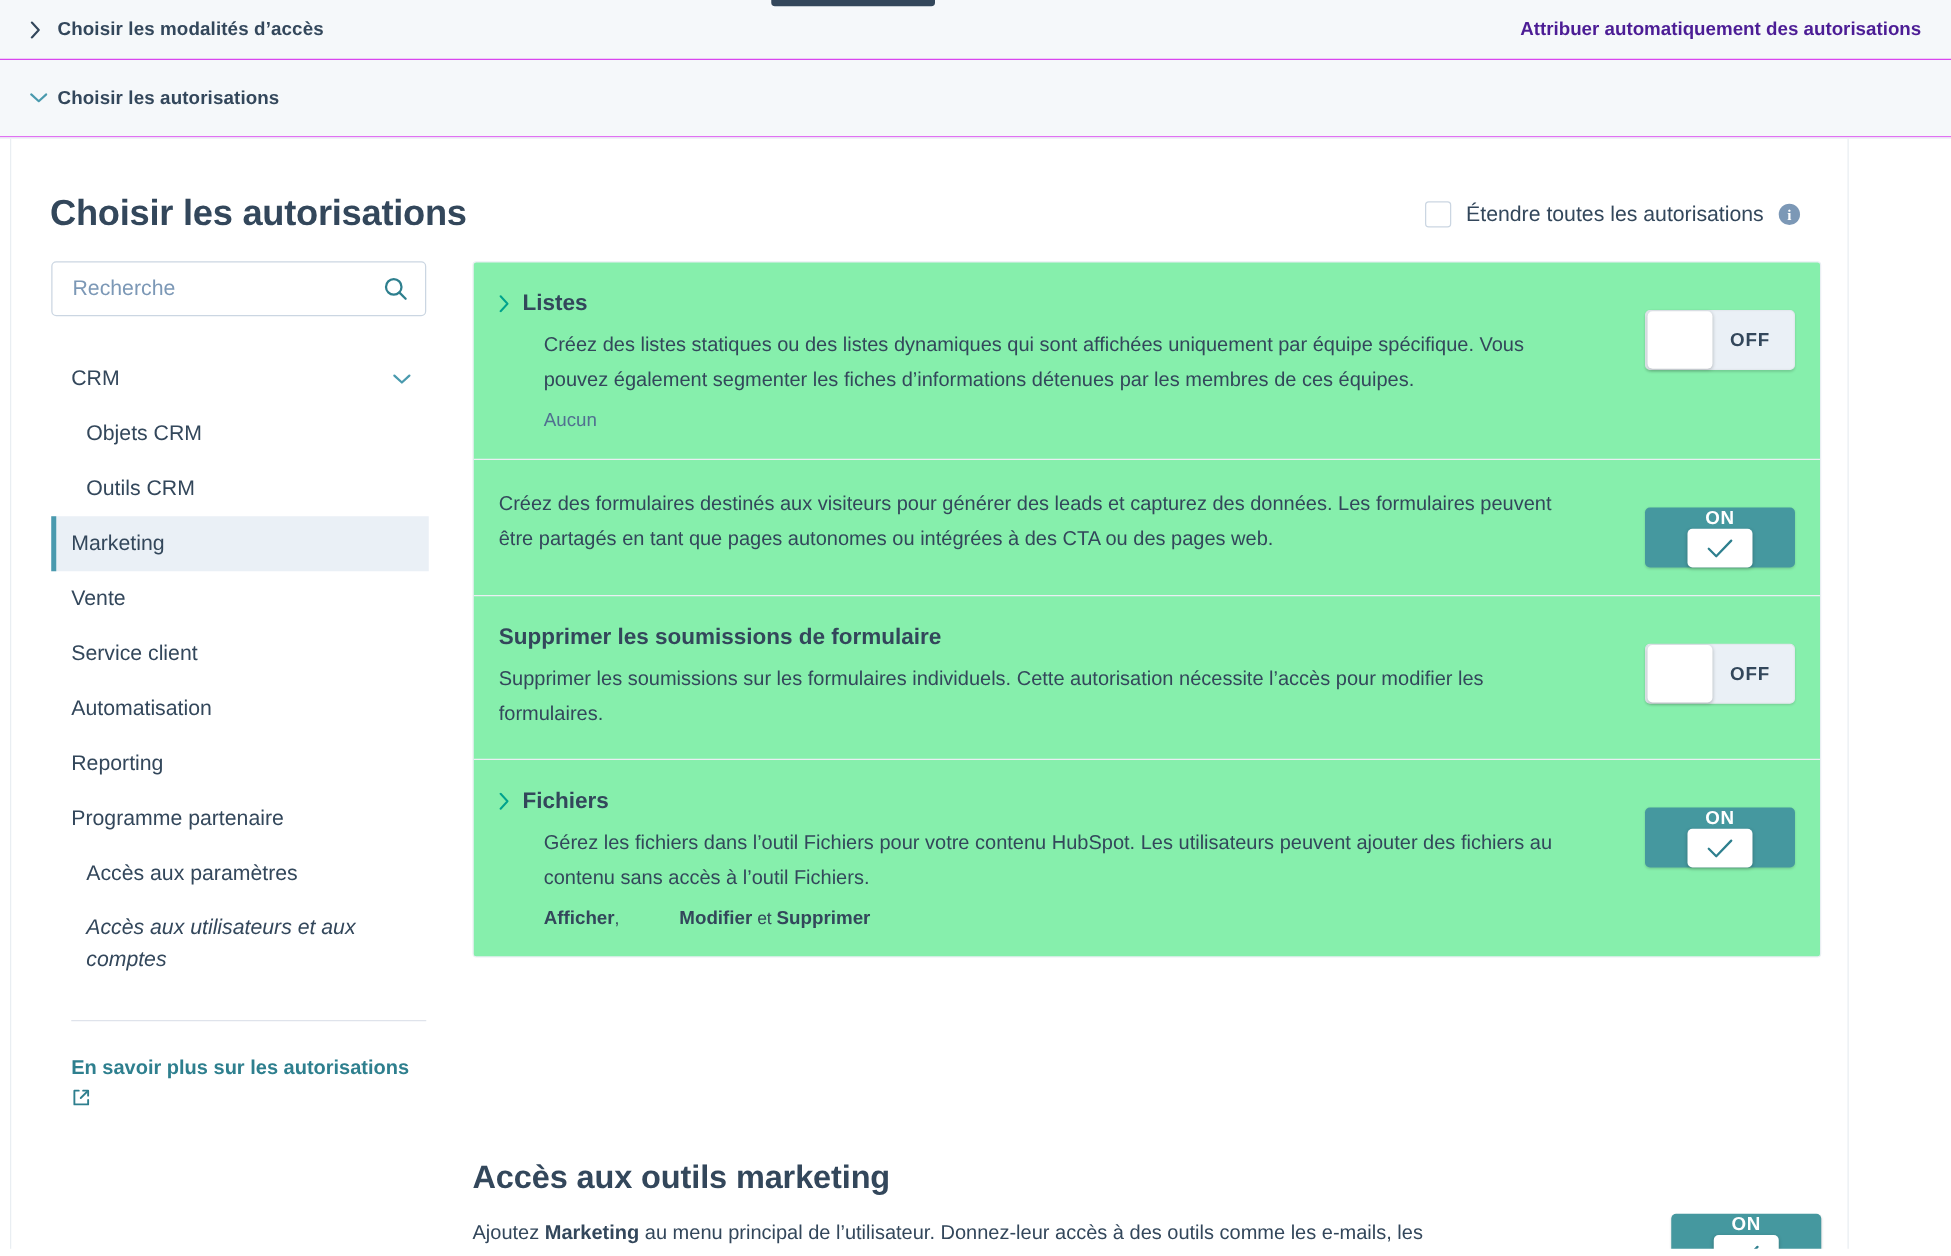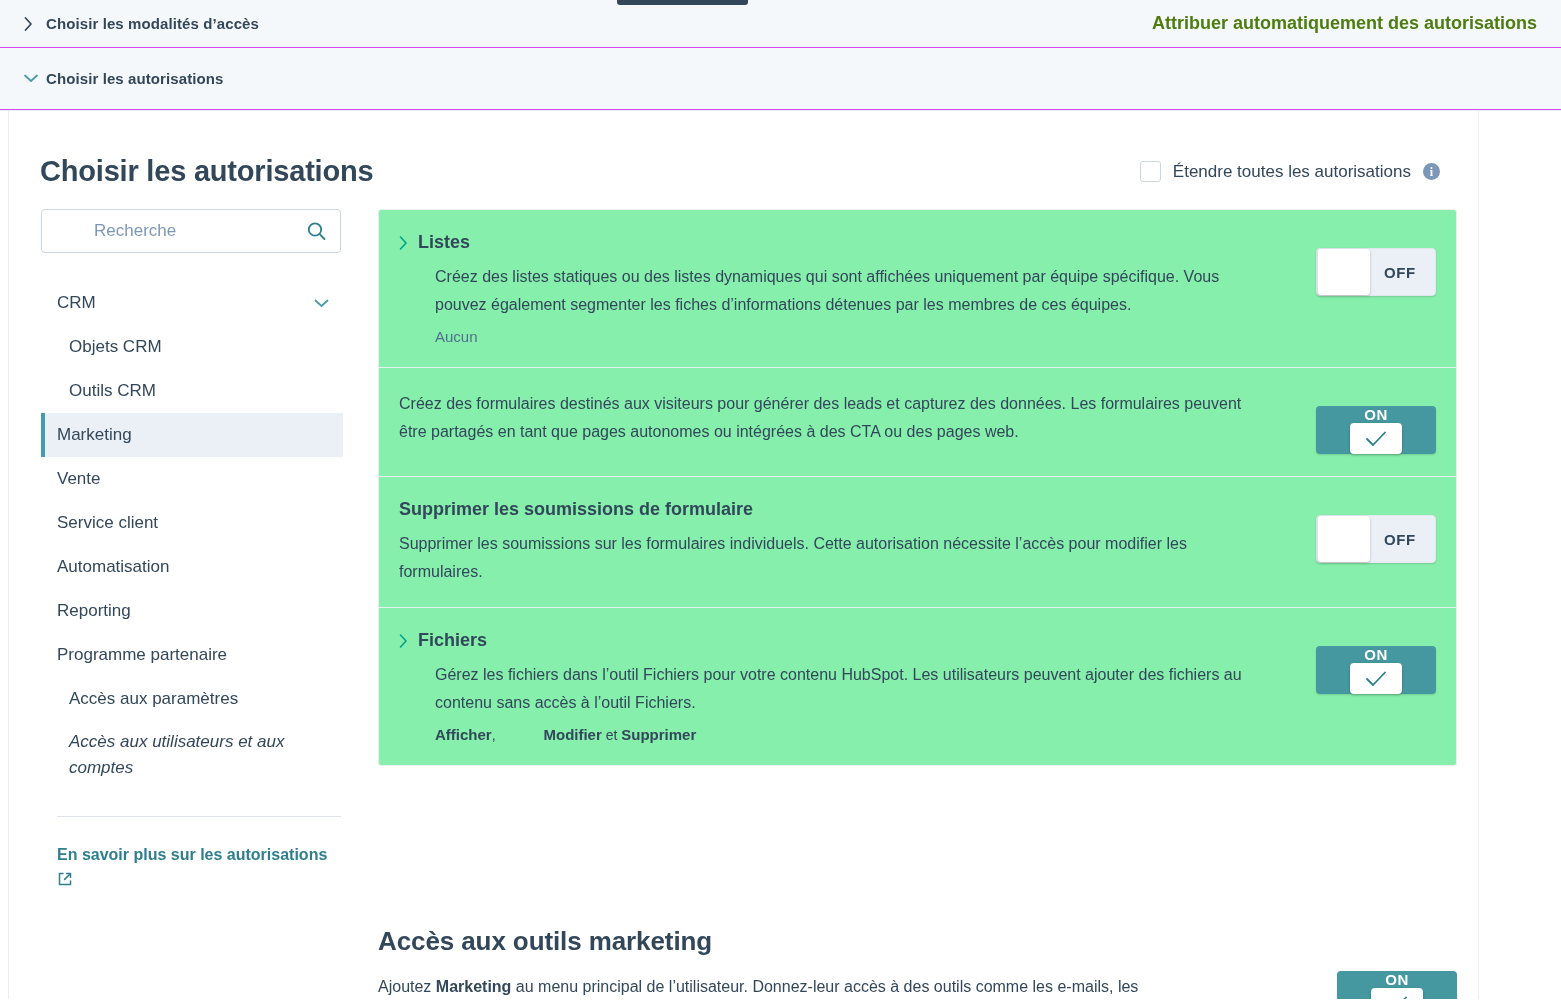--- a/index.html
+++ b/index.html
@@ -55,23 +55,23 @@
     color: #33475b;
   }
   .acc-title {
     font-size: 15px;
     font-weight: bold;
     color: #33475b;
     letter-spacing: .1px;
   }
   .acc-link {
     margin-left: auto;
-    font-size: 18px;
-    font-weight: bold;
-    color: #4d7c0f;
+    font-size: 15px;
+    font-weight: bold;
+    color: #4c1d95;
     cursor: pointer;
   }
 
   
   .body-card {
     position: absolute;
     left: 0; top: 110px;
     width: 1561px;
     height: 895px;
     background: #ffffff;
@@ -143,21 +143,20 @@
     width: 302px;
   }
   .search-box {
     position: relative;
     width: 300px; height: 44px;
     border: 1px solid #cbd6e2;
     border-radius: 4px;
     background: #fff;
     display: flex;
     align-items: center;
-    padding-left: 36px;
   }
   .search-box input {
     border: 0;
     outline: none;
     background: transparent;
     font-size: 17px;
     color: #33475b;
     padding: 0 40px 0 16px;
     width: 100%;
     height: 100%;

